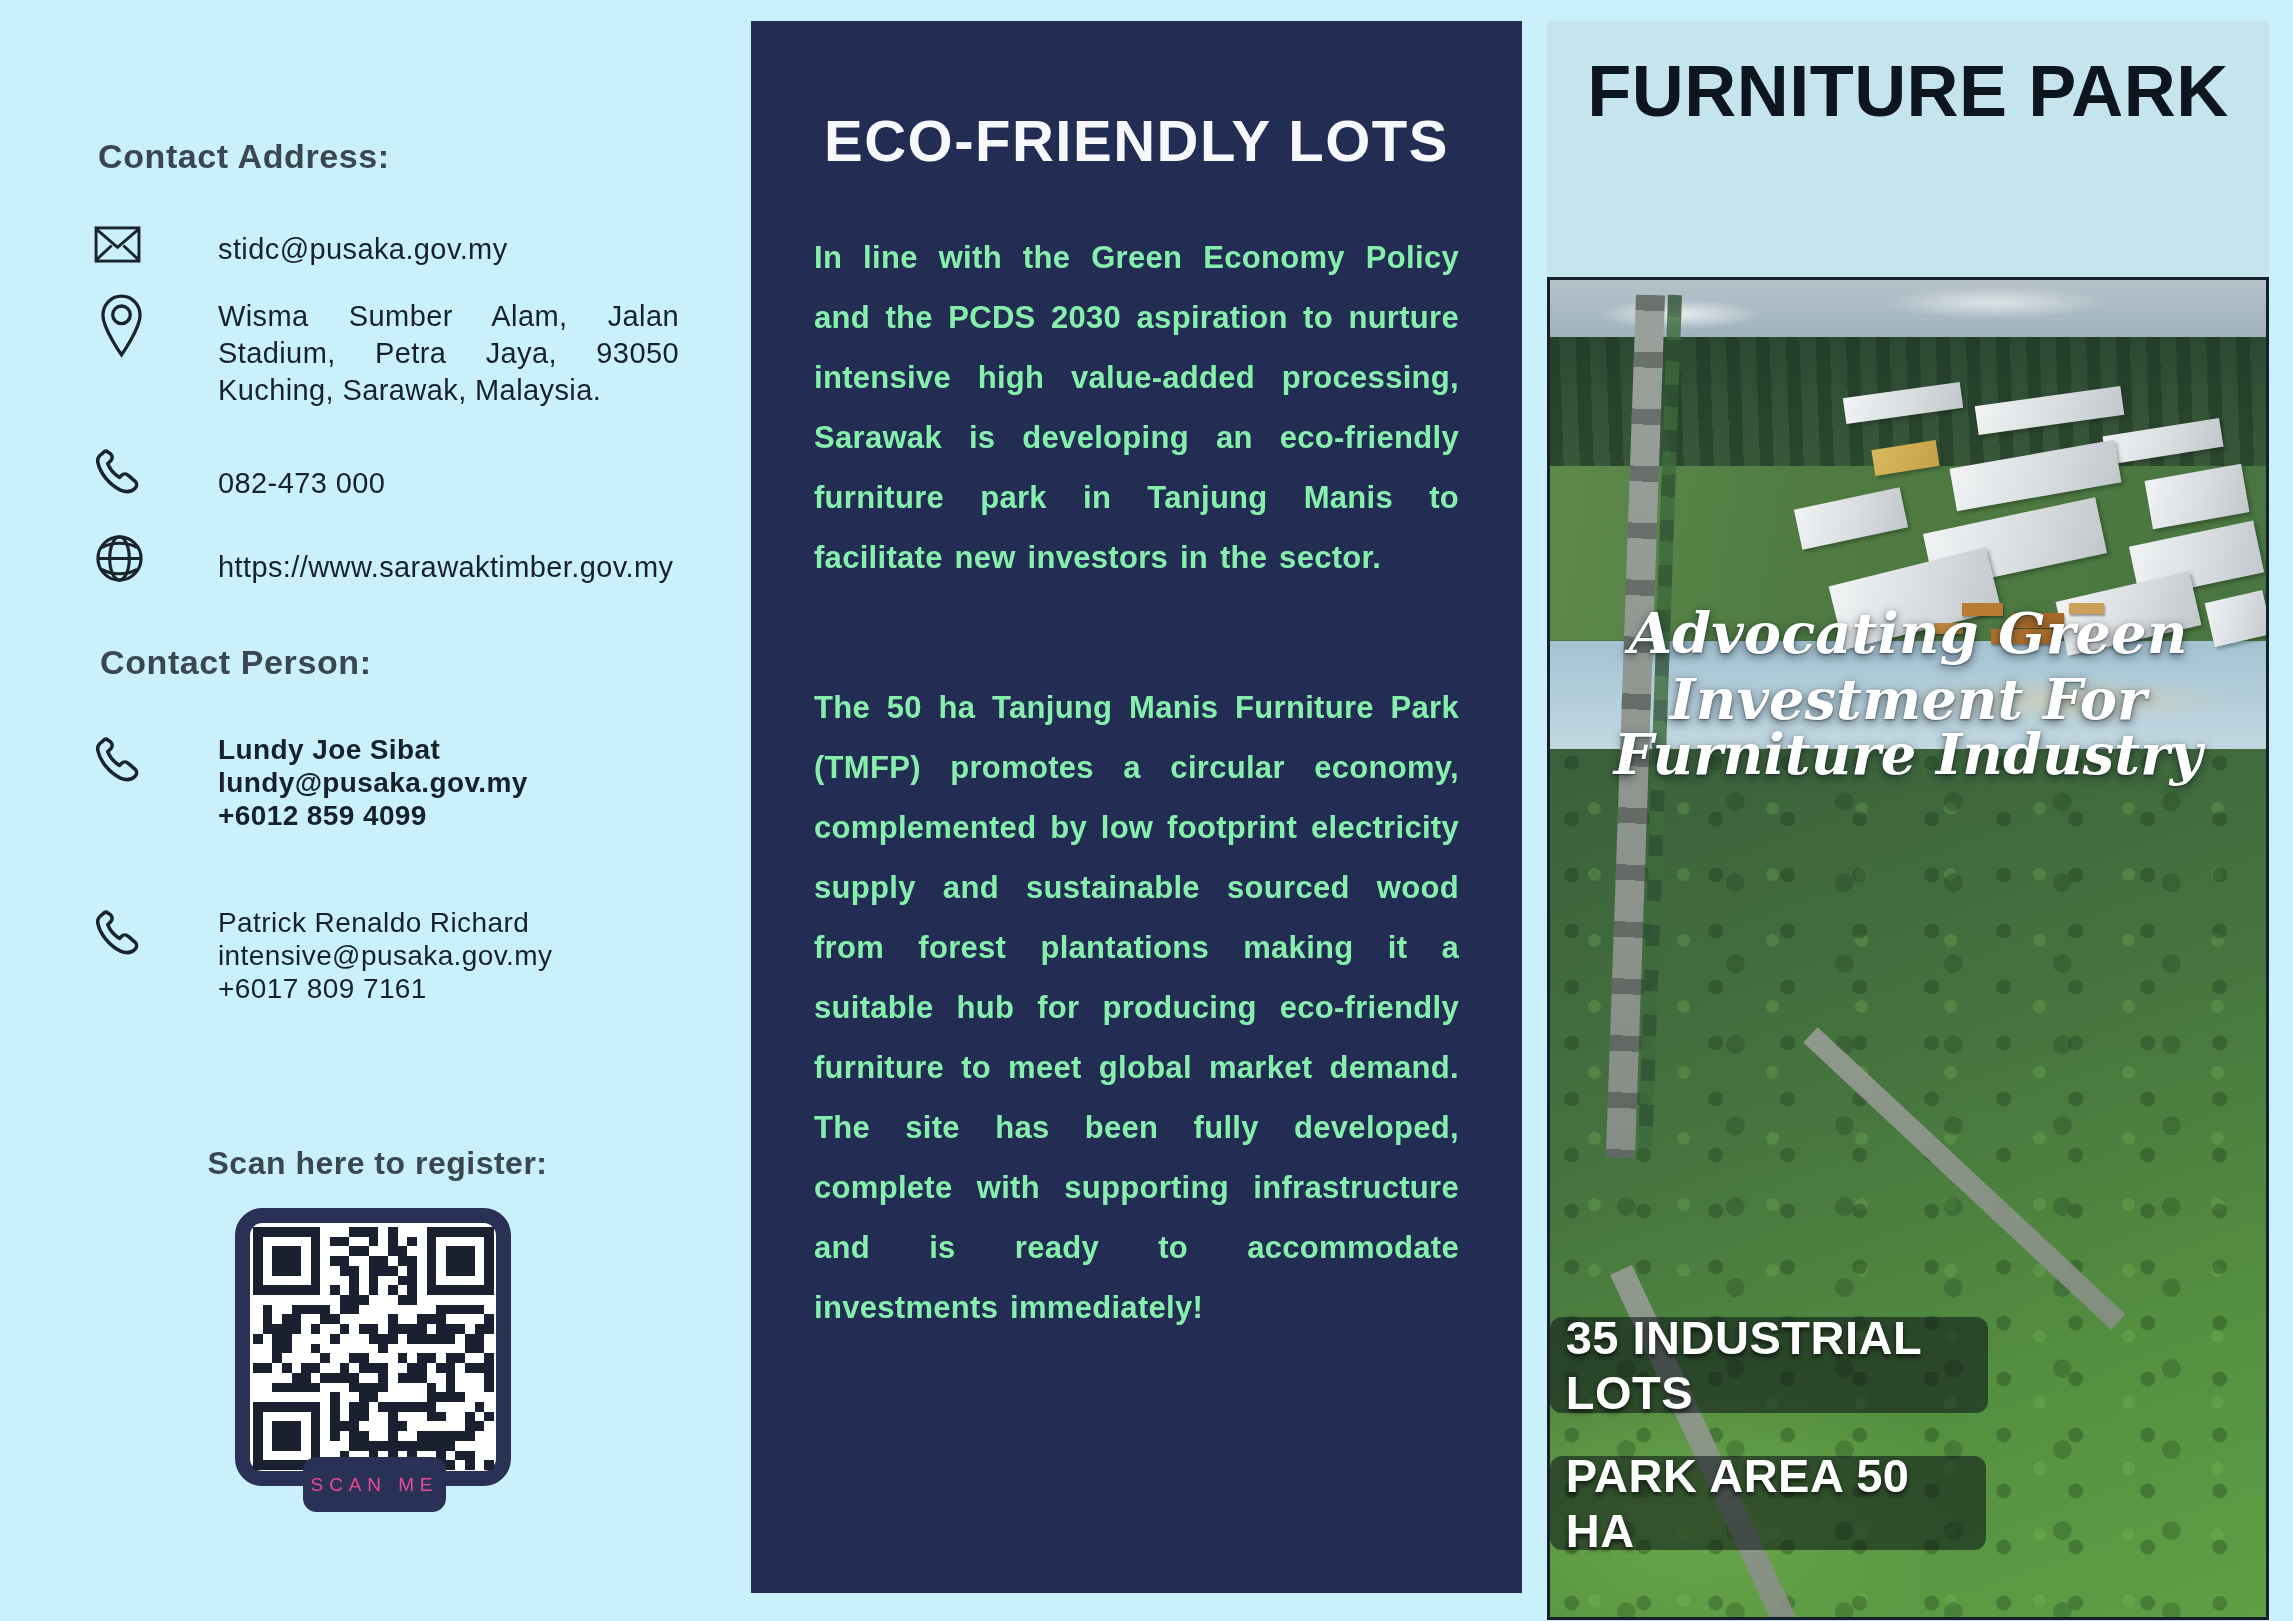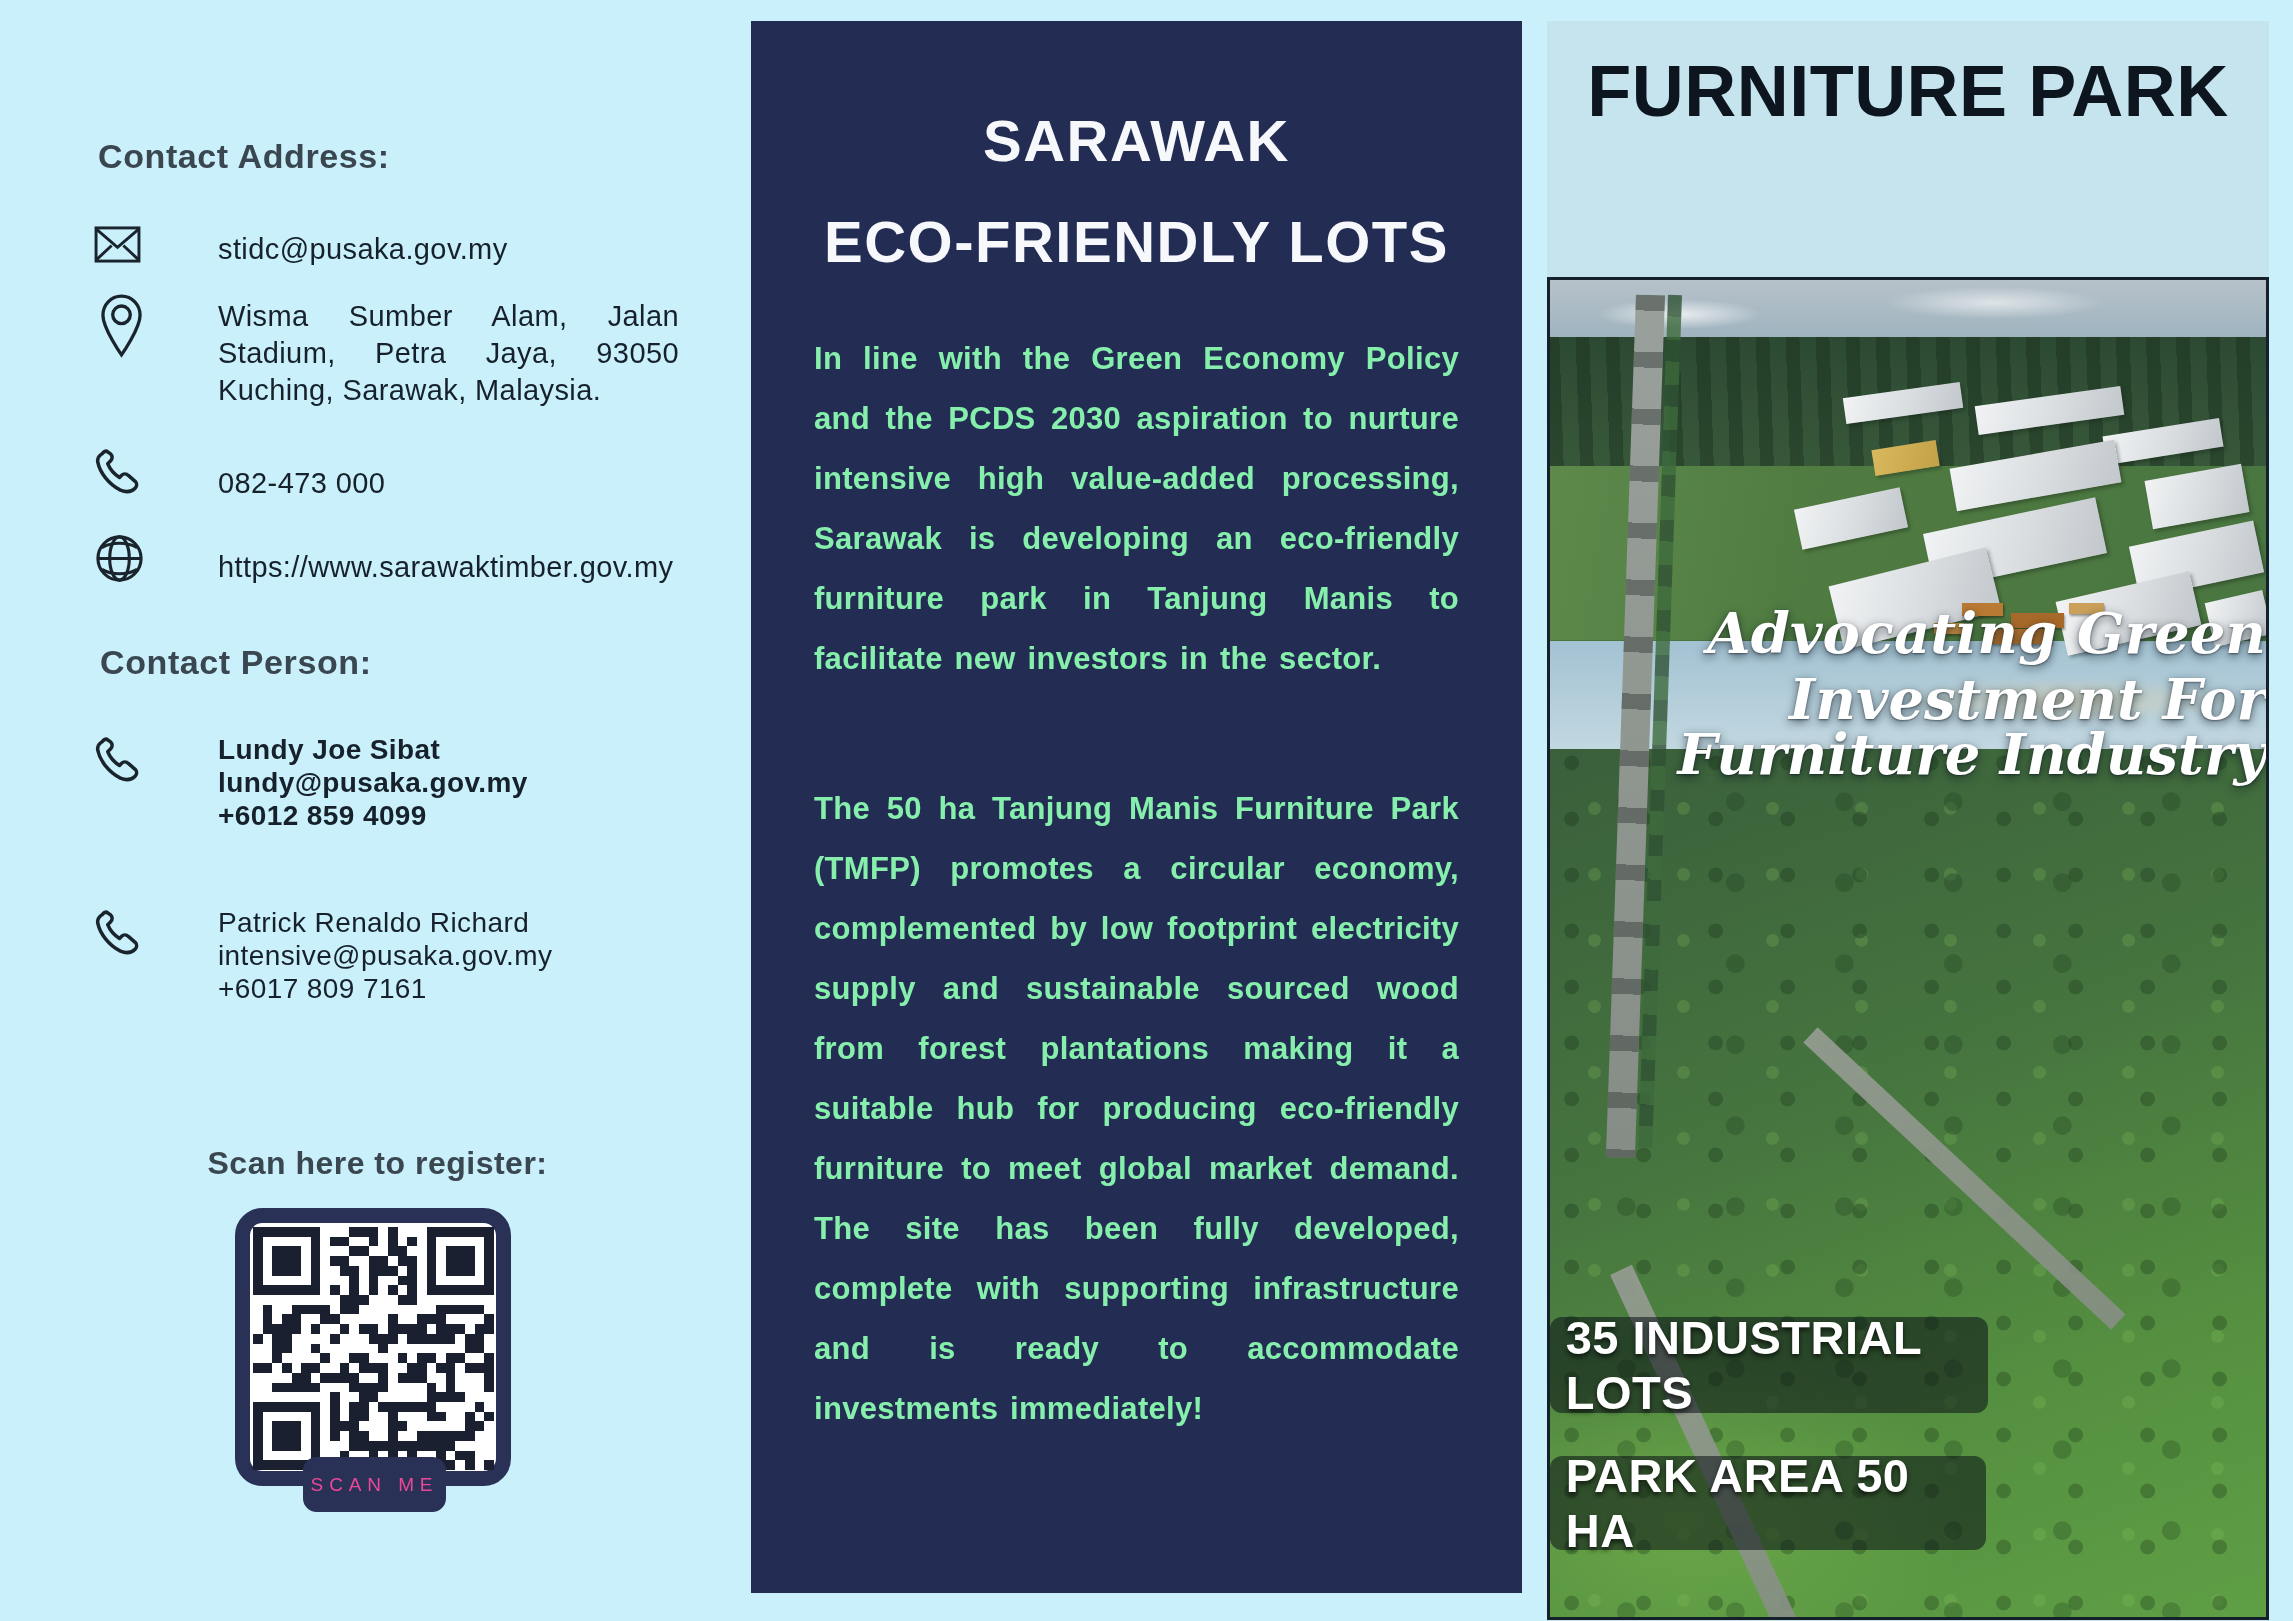--- a/index.html
+++ b/index.html
@@ -116,21 +116,21 @@
     position:absolute; left:118px; top:15.7px; width:13.7px; height:853px;
     background:repeating-linear-gradient(to bottom, #2f5233 0 21.6px, #3d6a3c 21.6px 45px);
     transform:rotate(2deg); transform-origin:top center; opacity:.8;
   }
   .road-low { position:absolute; background:linear-gradient(#979d94,#878e85); opacity:.9; }
   .road-low.a { left:59px; top:990px; width:23.5px; height:412px; transform:rotate(-25deg); transform-origin:top center; }
   .road-low.b { left:250px; top:755px; width:20.6px; height:421px; transform:rotate(-47deg); transform-origin:top center; }
   .wh { position:absolute; background:linear-gradient(115deg,#f1f3f4 0%,#d9dde0 55%,#c2c7cc 100%); box-shadow:2px 2.9px 3.9px rgba(20,30,20,.35); }
   .timber { position:absolute; box-shadow:1px 2px 2px rgba(30,20,5,.4); }
   .caption {
-    position:absolute; left:0; width:100%; text-align:right; color:#ffffff;
+    position:absolute; left:0; width:100%; text-align:center; color:#ffffff;
     font-family:"DejaVu Serif", serif; font-style:italic; font-weight:bold;
     font-size:56px; text-shadow:0 2.9px 9.8px rgba(10,20,30,.6), 0 1px 2px rgba(10,20,30,.5);
     z-index:2;
   }
   .caption.l1 { top:320px; }
   .caption.l2 { top:441px; }
   .band {
     position:absolute; left:0; background:rgba(10,16,22,.55); color:#ffffff;
     font-weight:bold; display:flex; align-items:center; padding-left:15.7px;
     letter-spacing:0.5px; text-shadow:0 2.9px 4.9px rgba(0,0,0,.65); z-index:2;border-radius:12px;
@@ -440,21 +440,20 @@
           <rect x="2" y="20" width="3" height="3" fill="#1a2030"></rect>
         </svg>
     </div>
     <div class="scanme-pill">
       <span>SCAN ME</span>
     </div>
   </div>
 
   <div class="middle-panel">
     <div class="mid-title">
-      <div>SARAWAK</div>
       <div>ECO-FRIENDLY LOTS</div>
     </div>
     <div class="mid-para first">In line with the Green Economy Policy and the PCDS 2030 aspiration to nurture intensive high value-added processing, Sarawak is developing an eco-friendly furniture park in Tanjung Manis to facilitate new investors in the sector.</div>
     <div class="mid-para second">The 50 ha Tanjung Manis Furniture Park (TMFP) promotes a circular economy, complemented by low footprint electricity supply and sustainable sourced wood from forest plantations making it a suitable hub for producing eco-friendly furniture to meet global market demand. The site has been fully developed, complete with supporting infrastructure and is ready to accommodate investments immediately!</div>
   </div>
 
   <div class="right-panel">
     <div class="rp-title">
       <div>FURNITURE PARK</div>
     </div>

